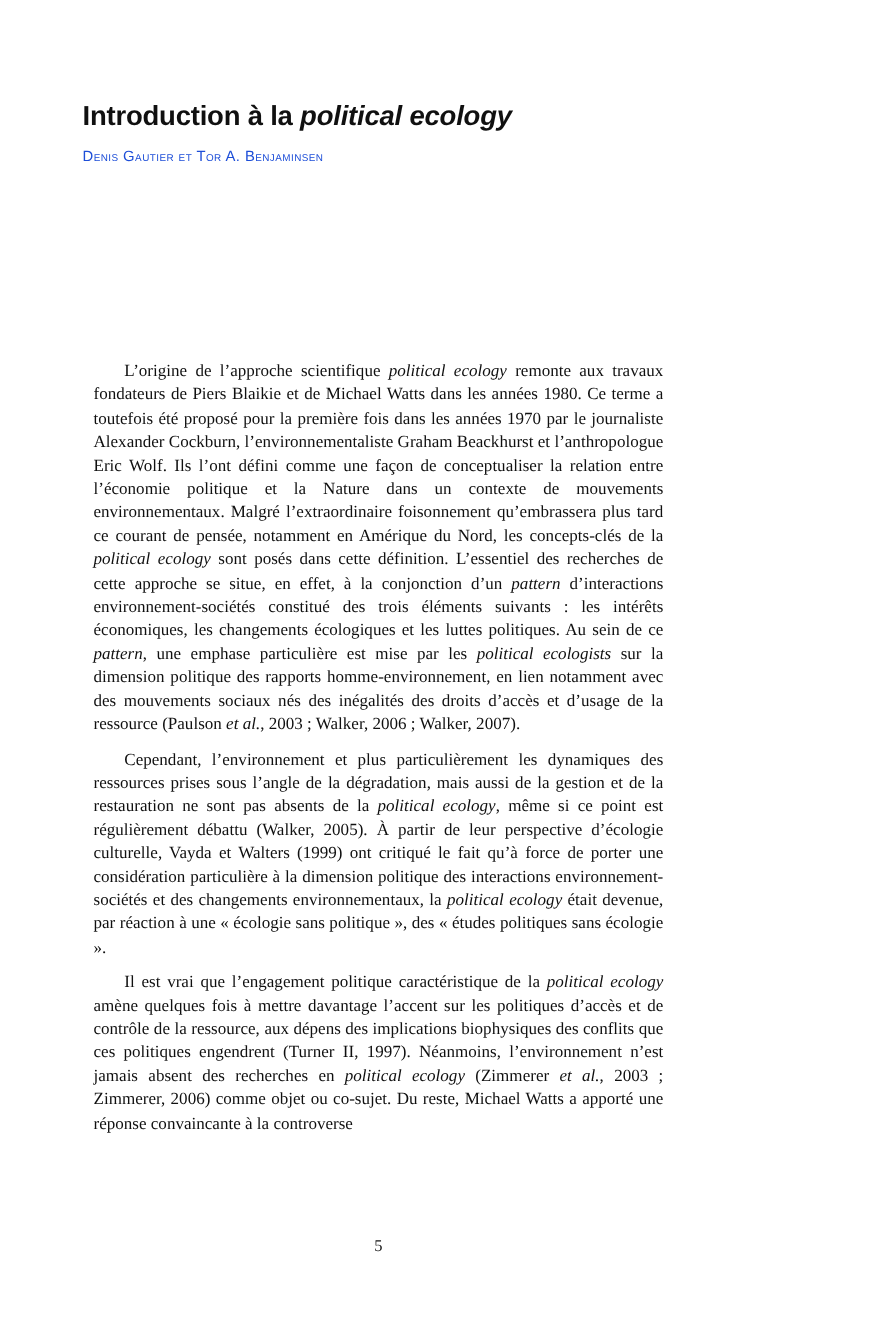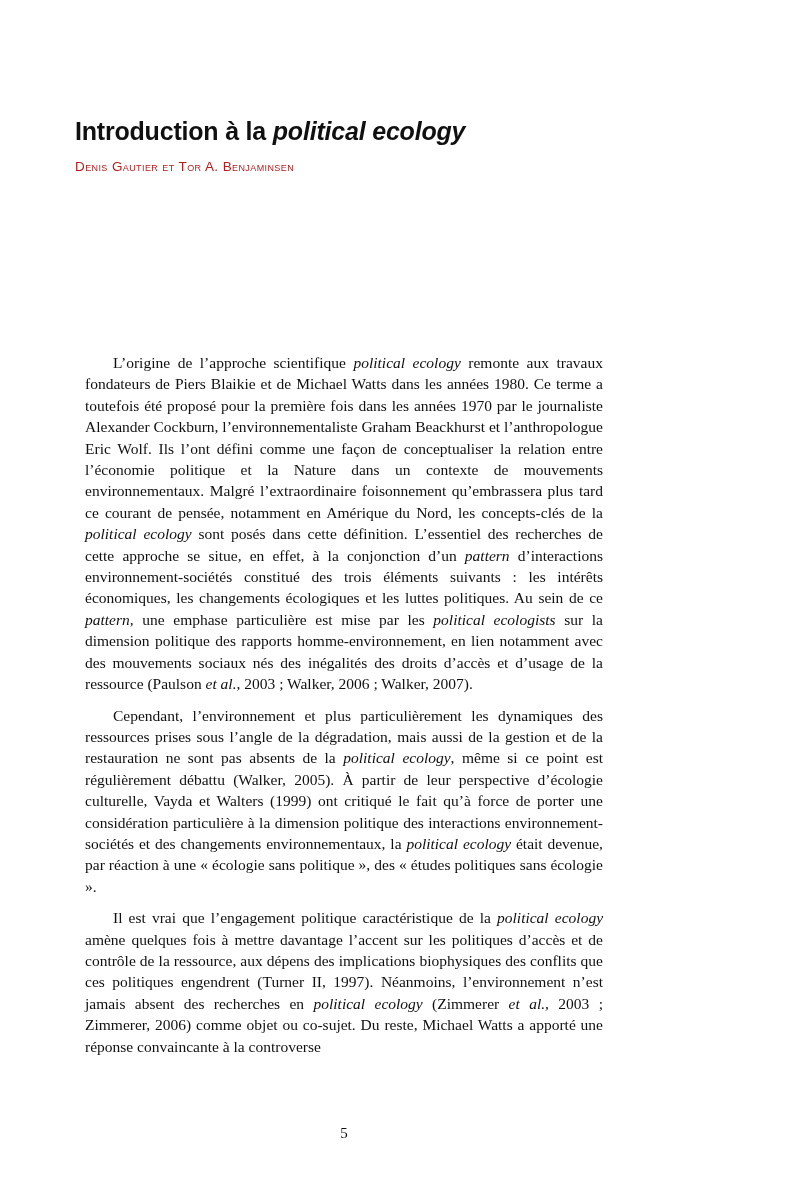--- a/index.html
+++ b/index.html
@@ -12,40 +12,40 @@
     height: 1200px;
     font-family: "Liberation Serif", serif;
     color: #111111;
   }
   .page {
     position: relative;
     width: 688px;
     height: 1200px;
     background: #ffffff;
     box-sizing: border-box;
-    padding: 117px 75px 0 75px;
+    padding: 92px 75px 0 75px;
     overflow: hidden;
   }
   .title {
     margin: 0;
     font-family: "Liberation Sans", sans-serif;
     font-weight: bold;
     font-size: 25px;
     line-height: 29px;
     letter-spacing: -0.2px;
     color: #101010;
   }
   .authors {
     margin-top: 13px;
     font-family: "Liberation Sans", sans-serif;
     font-size: 13.5px;
     line-height: 16px;
     font-variant: small-caps;
     letter-spacing: 0.4px;
-    color: #b91c1c;
+    color: #1d4ed8;
   }
   .body-text {
     margin-top: 177px;
     font-size: 15.5px;
     line-height: 21.4px;
     text-align: justify;
     color: #101010;
   }
   .body-text p {
     margin: 10px;

